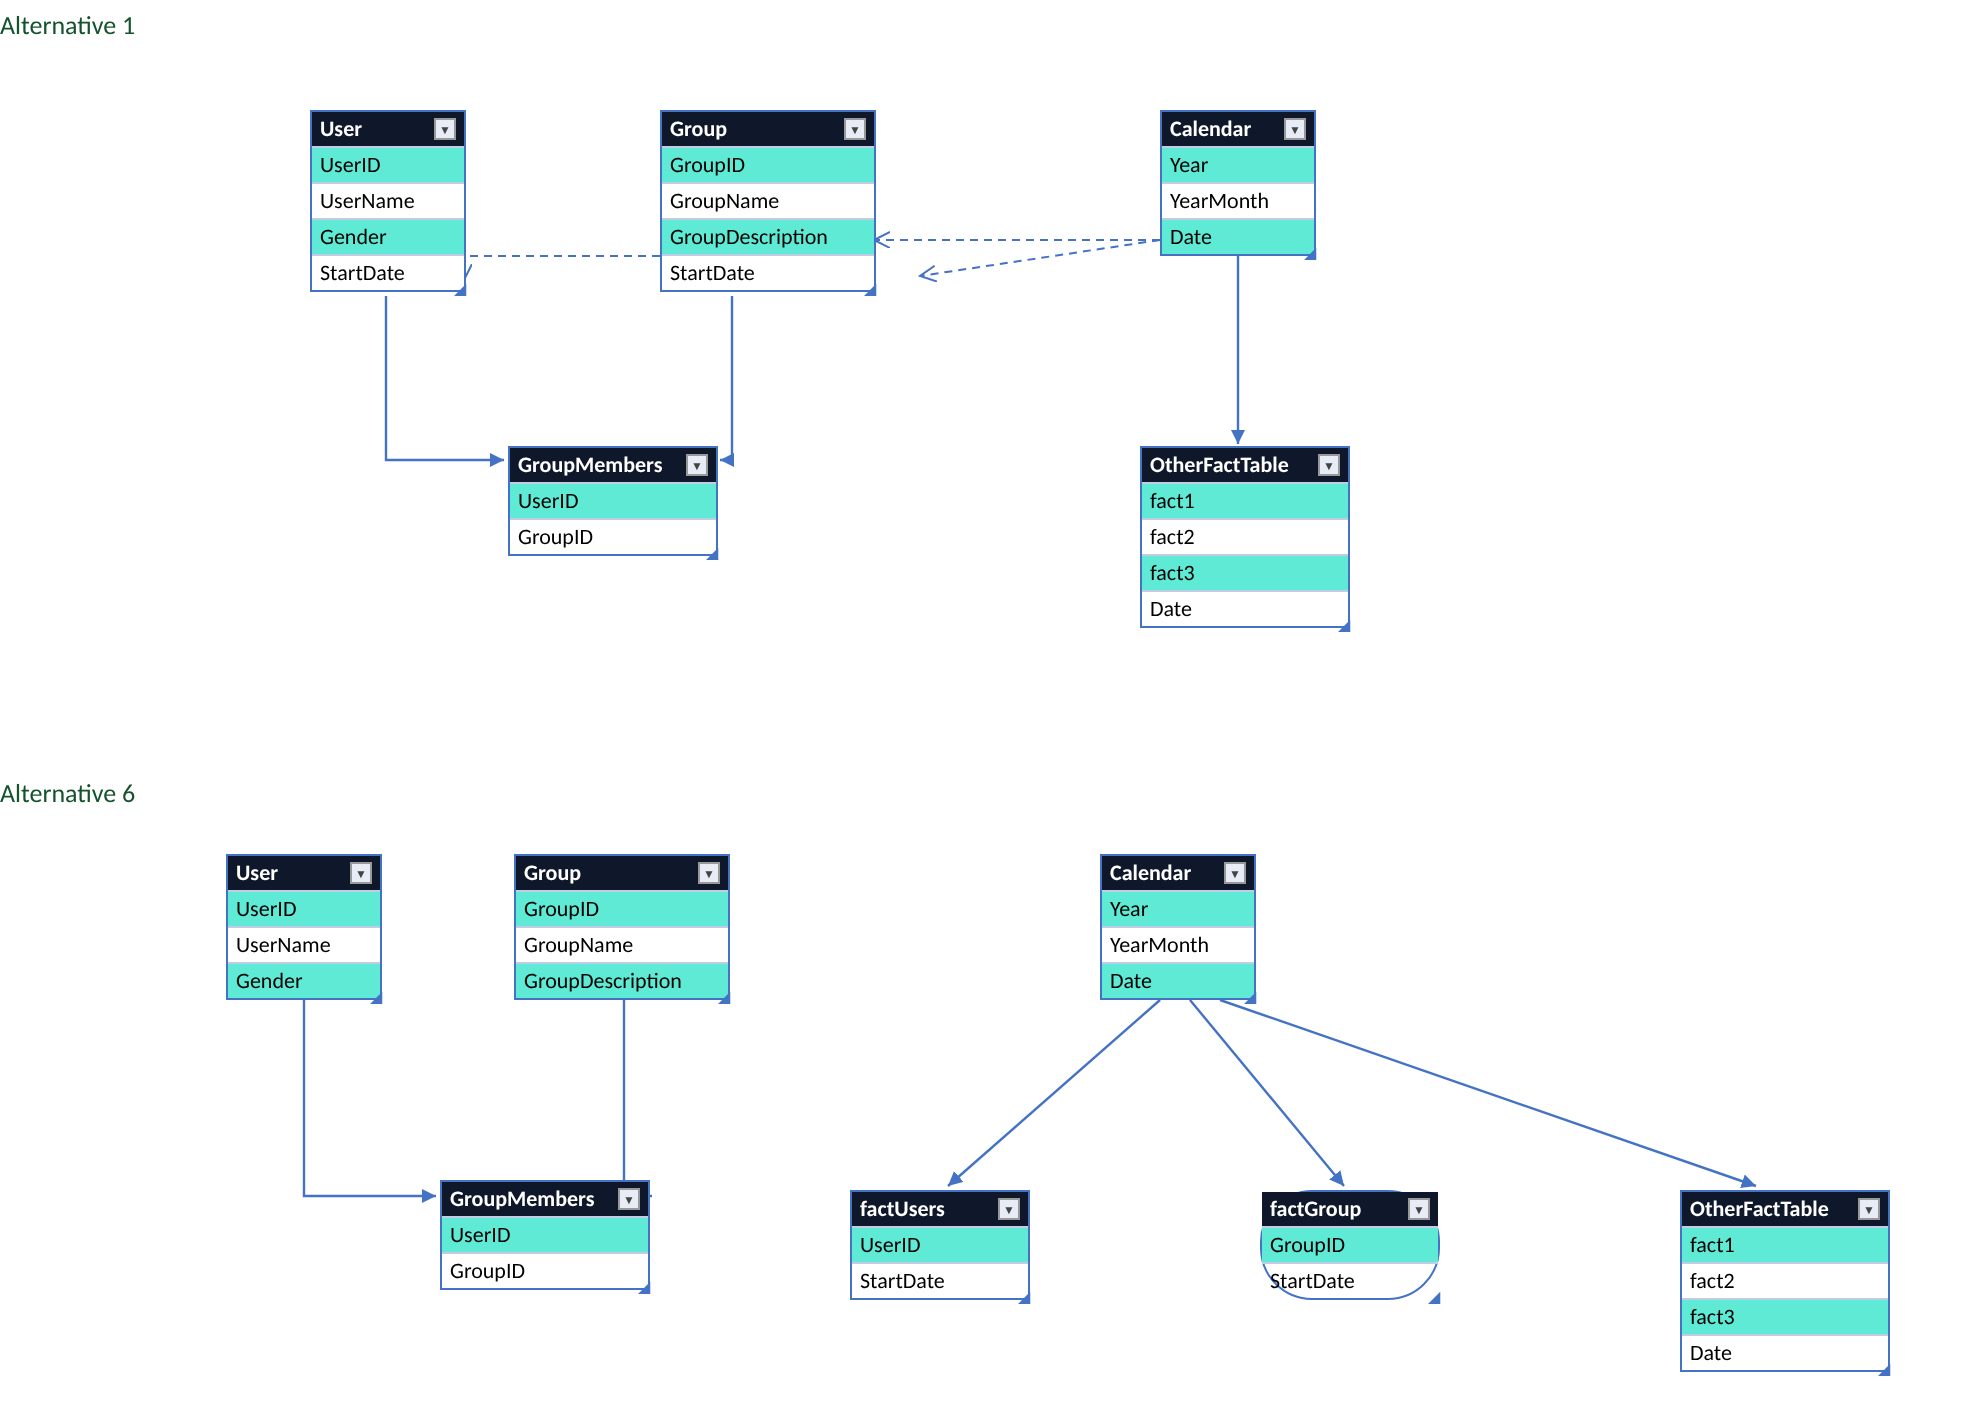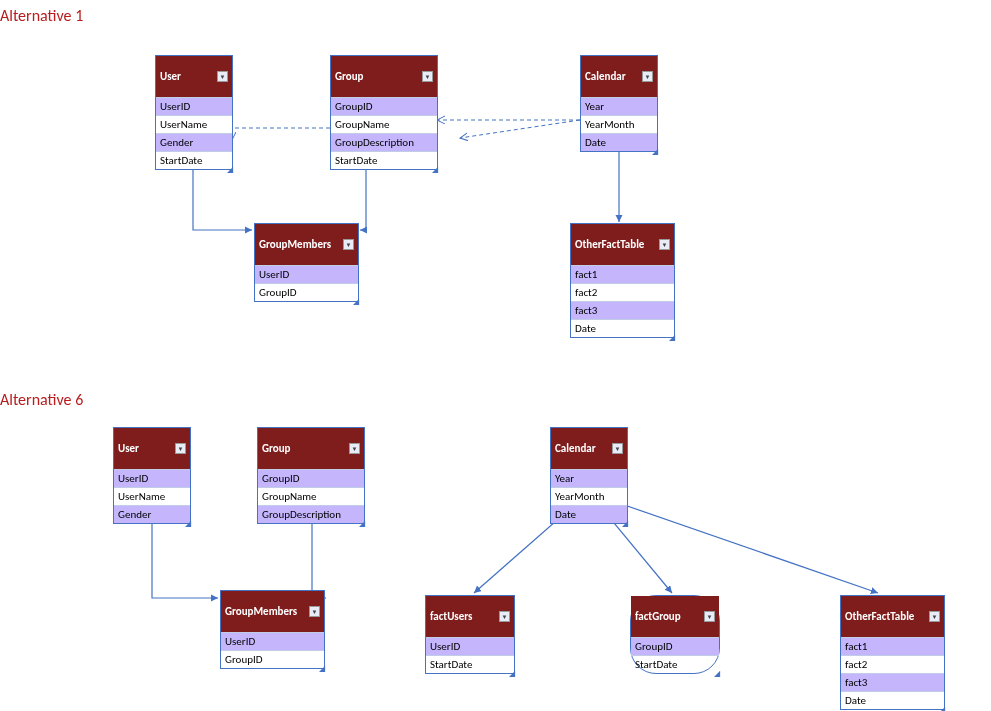--- a/index.html
+++ b/index.html
@@ -8,33 +8,33 @@
     padding: 0;
     font-family: Calibri, Arial, sans-serif;
     font-size: 11px;
     background: #fff;
     width: 991px;
     height: 711px;
     position: relative;
   }
   .section-label {
     position: absolute;
-    font-size: 16px;
-    color: #b91c1c;
+    font-size: 13px;
+    color: #14532d;
   }
   .table {
     position: absolute;
     border: 1px solid #4472c4;
     background: #fff;
   }
   .table-header {
-    background: #7f1d1d;
+    background: #0f172a;
     color: #fff;
     font-weight: bold;
-    padding: 14px 4px;
+    padding: 2px 4px;
     display: flex;
     justify-content: space-between;
     align-items: center;
     min-height: 16px;
   }
   .table-header .dropdown {
     width: 11px;
     height: 11px;
     background: #e8ecf6;
     display: flex;
@@ -44,21 +44,21 @@
     color: #444;
     border: 1px solid #999;
   }
   .table-row {
     padding: 2px 4px;
     border-top: 1px solid #bfcde6;
     min-height: 16px;
     color: #000;
   }
   .table-row.alt {
-    background: #c4b5fd;
+    background: #5eead4;
   }
   .resize-handle {
     position: absolute;
     right: -1px;
     bottom: -1px;
     width: 6px;
     height: 6px;
     font-size: 8px;
     color: #4472c4;
   }

